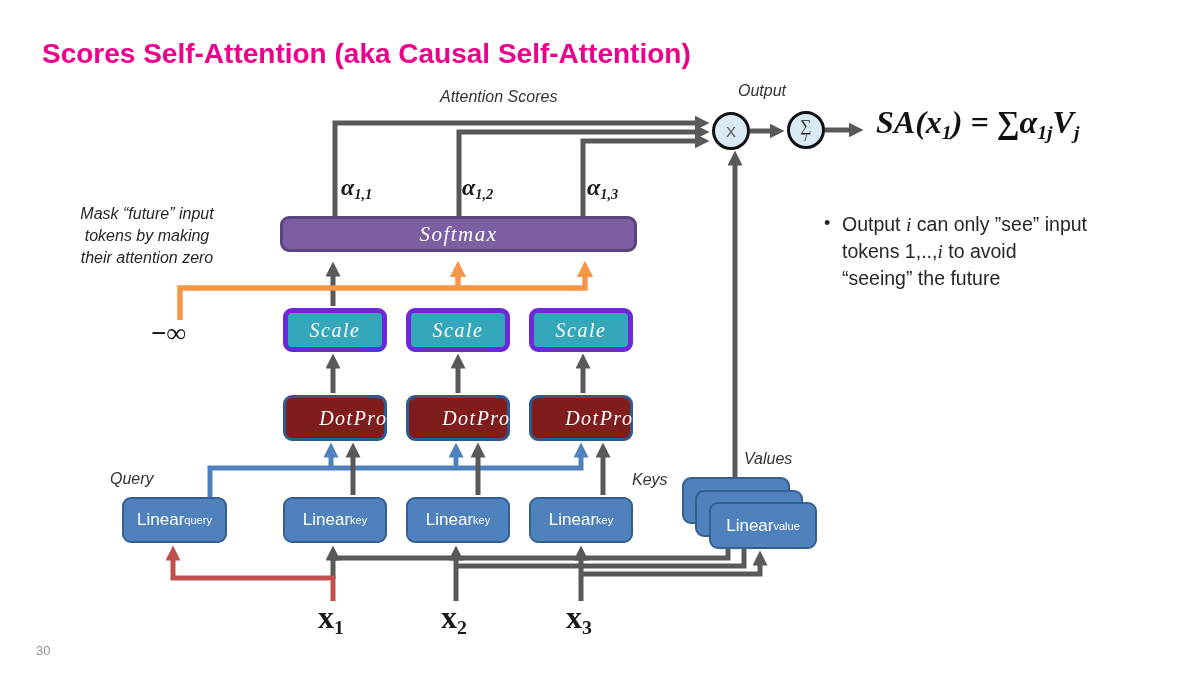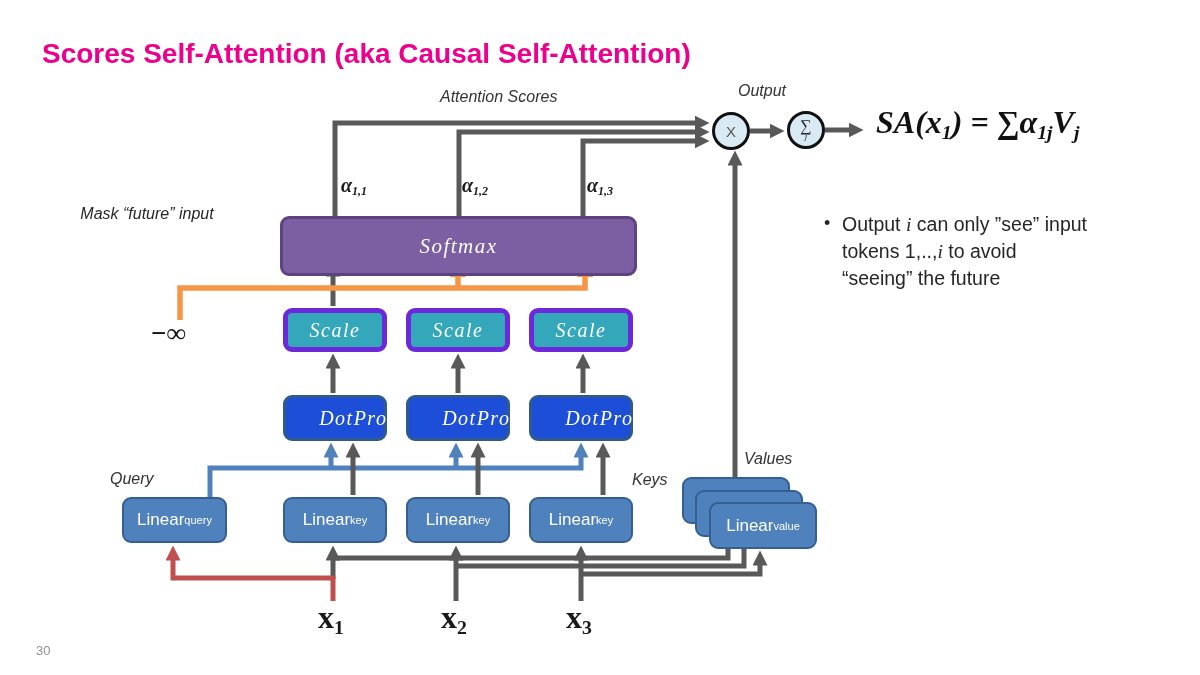--- a/index.html
+++ b/index.html
@@ -22,31 +22,31 @@
   .mult-glyph{font-size:15px;color:#555;font-weight:400;}
   .sum-sym{font-family:"Liberation Serif",serif;font-size:16px;line-height:12px;}
   .sum-sub{font-family:"Liberation Serif",serif;font-style:italic;font-size:9px;line-height:8px;}
   .formula{
     position:absolute;left:876px;top:104px;z-index:2;white-space:nowrap;
     font-family:"Liberation Serif",serif;font-style:italic;font-weight:700;font-size:32px;color:#111;
   }
   .fsub{font-size:0.62em;vertical-align:-0.28em;}
   .alpha{
     position:absolute;z-index:2;font-family:"Liberation Serif",serif;font-style:italic;
-    font-weight:700;font-size:20px;color:#1a1a1a;white-space:nowrap;
+    font-weight:700;font-size:24px;color:#1a1a1a;white-space:nowrap;
   }
   .asub{font-size:0.6em;vertical-align:-0.28em;}
   .box{
     position:absolute;z-index:2;box-sizing:border-box;border-radius:9px;
     display:flex;align-items:center;justify-content:center;color:#fff;
   }
   .mathbox{font-family:"Liberation Serif",serif;font-style:italic;font-size:20px;letter-spacing:1.5px;}
-  .softmax{left:280px;top:216px;width:357px;height:60px;background:#7b5fa2;border:3px solid #5c4480;font-size:21px;}
+  .softmax{left:280px;top:216px;width:357px;height:36px;background:#7b5fa2;border:3px solid #5c4480;font-size:21px;}
   .scale{top:308px;width:104px;height:44px;background:#35a7ba;border:5px solid #6d28d9;}
-  .dotprod{top:395px;width:104px;height:46px;background:#1d4ed8;border:3px solid #2e5a90;padding-left:48px;}
+  .dotprod{top:395px;width:104px;height:46px;background:#7f1d1d;border:3px solid #2e5a90;padding-left:48px;}
   .linear{top:497px;width:104px;height:46px;background:#4f81bd;border:2px solid #365f91;font-size:17px;}
   .lsub{font-size:11px;vertical-align:-4px;}
   .vbox{position:absolute;width:108px;height:47px;background:#4f81bd;border:2px solid #365f91;border-radius:9px;box-sizing:border-box;display:flex;align-items:center;justify-content:center;color:#fff;font-size:17px;}
   .masknote{
     position:absolute;left:52px;top:203px;width:190px;z-index:2;text-align:center;
     font-style:italic;font-size:16px;line-height:22px;color:#262626;
   }
   .minusinf{position:absolute;left:151px;top:318px;z-index:2;font-family:"Liberation Serif",serif;font-weight:700;font-size:27px;color:#111;}
   .xin{
     position:absolute;top:599px;z-index:2;font-family:"Liberation Serif",serif;
@@ -133,20 +133,22 @@
   </div>
 
   <div class="formula"><span>SA(x</span><span class="fsub">1</span><span>) = ∑α</span><span class="fsub">1j</span><span>V</span><span class="fsub">j</span></div>
 
   <div class="alpha" style="left:341px;top:174px"><span>α</span><span class="asub">1,1</span></div>
   <div class="alpha" style="left:462px;top:174px"><span>α</span><span class="asub">1,2</span></div>
   <div class="alpha" style="left:587px;top:174px"><span>α</span><span class="asub">1,3</span></div>
 
   <div class="masknote">
     <div>Mask “future” input</div>
+    <div>tokens by making</div>
+    <div>their attention zero</div>
   </div>
   <div class="minusinf">−∞</div>
 
   <div class="box mathbox softmax">
       <span>Softmax</span>
     </div>
 
   <div class="box mathbox scale" style="left:283px">
       <span>Scale</span>
     </div>

